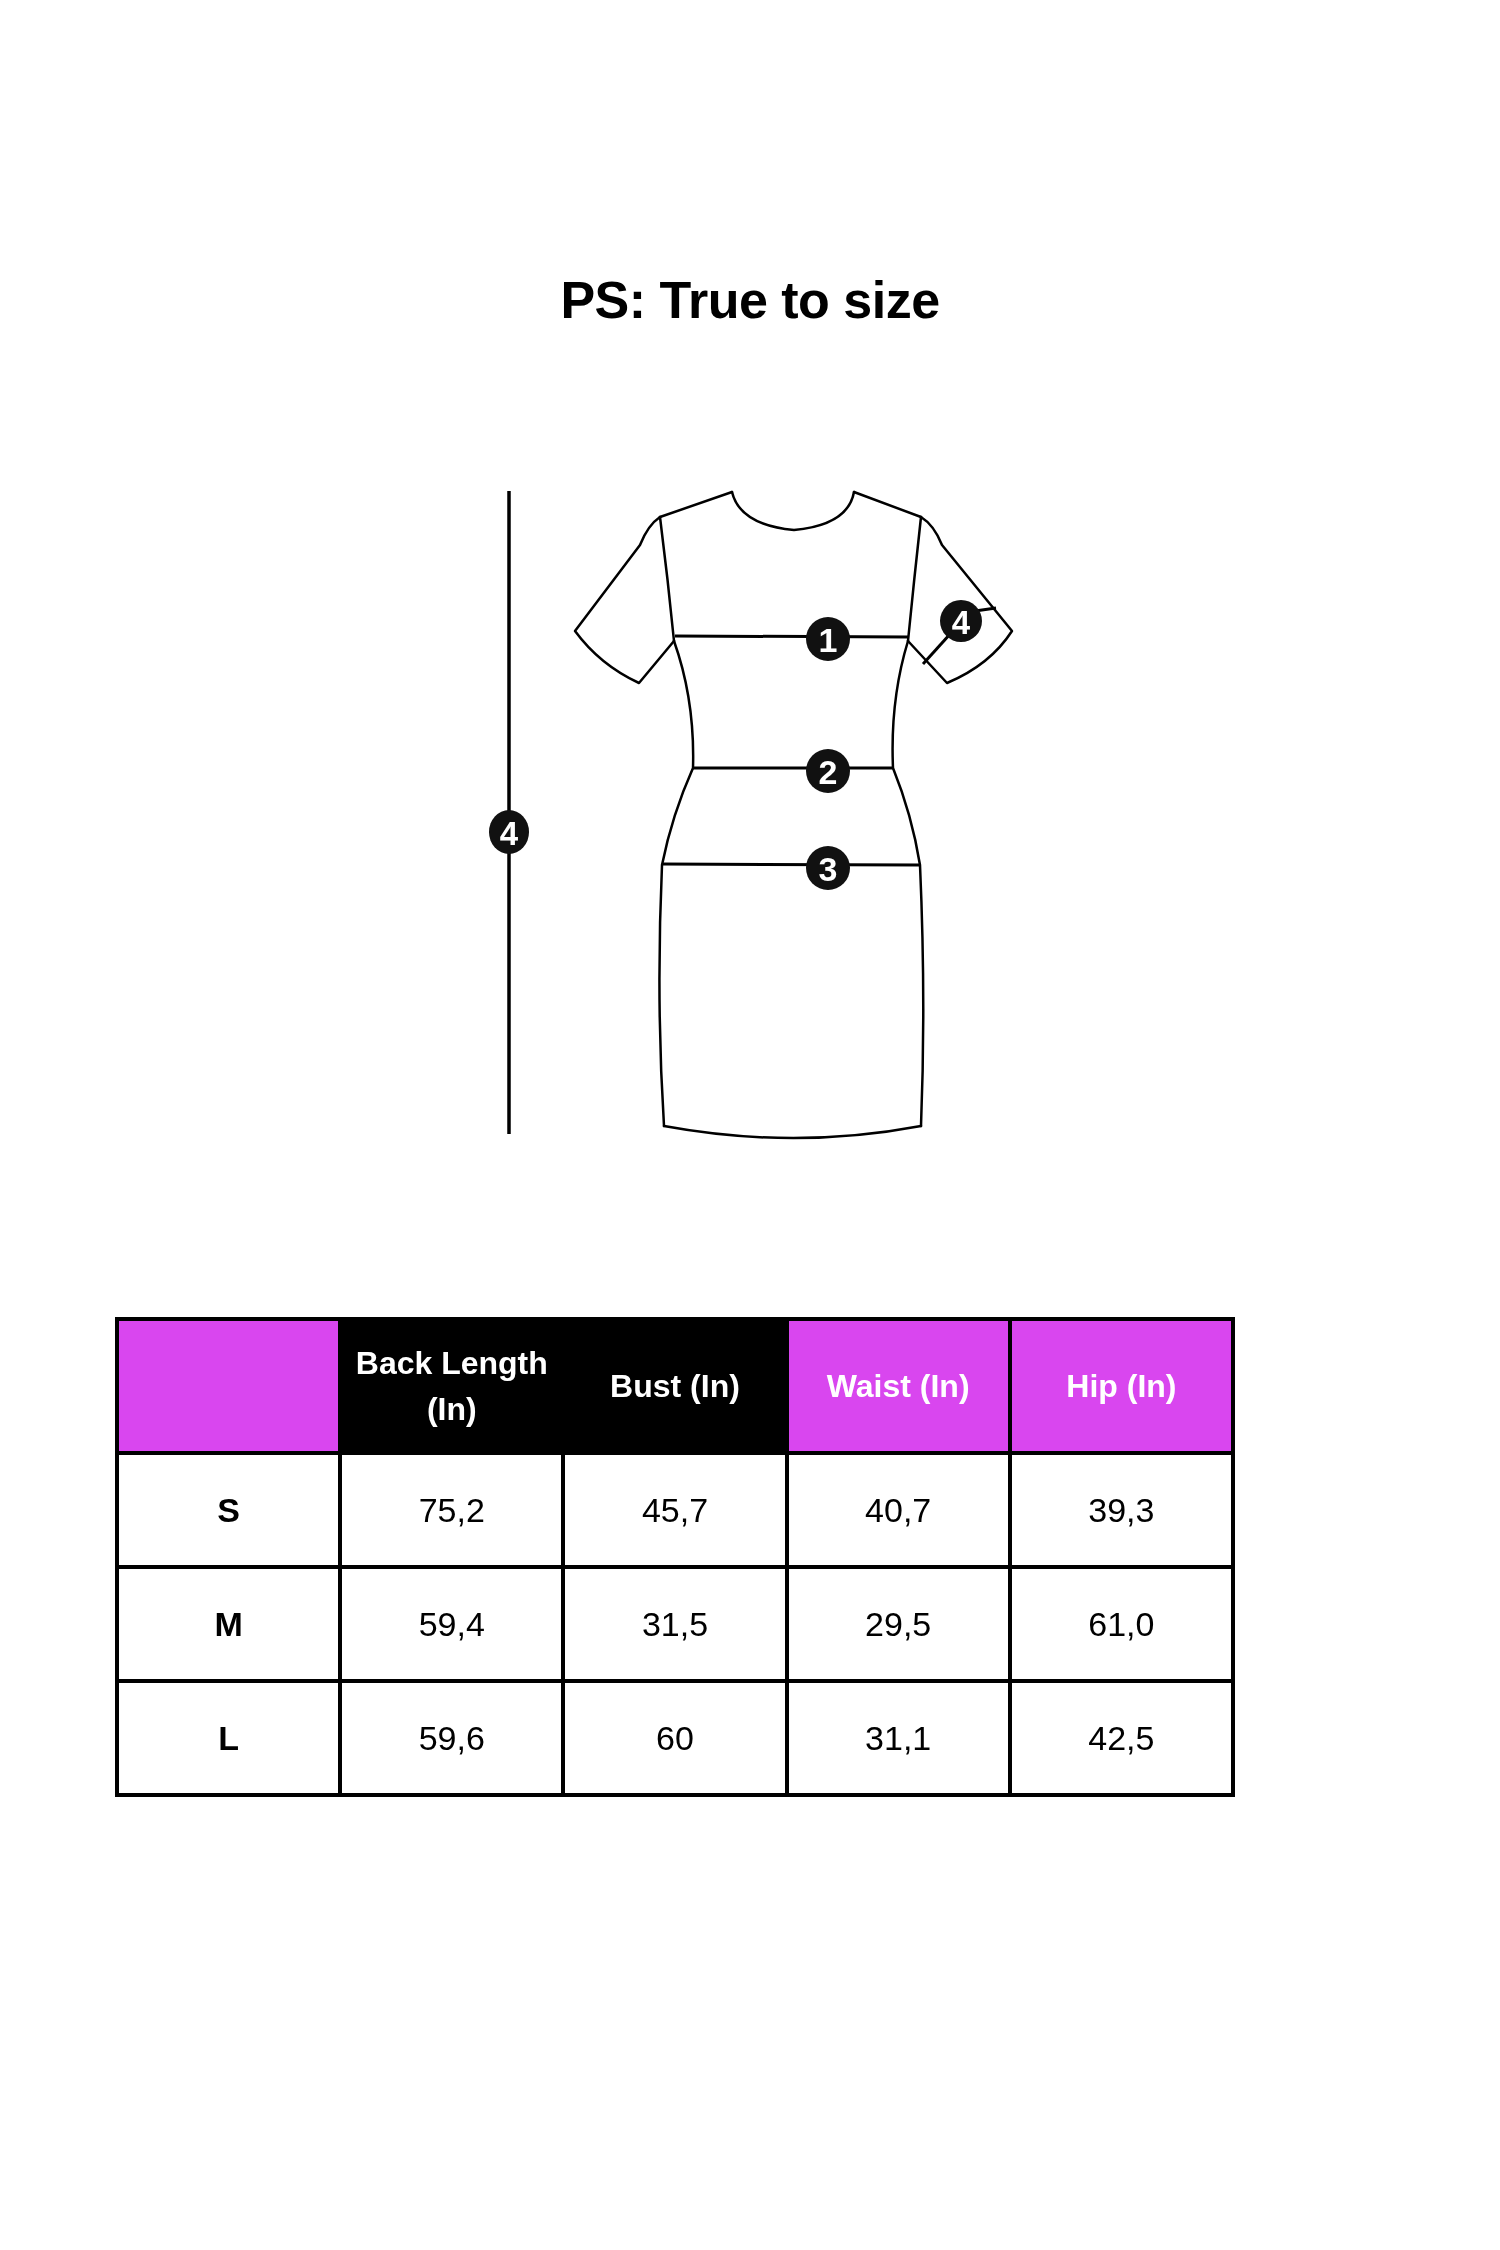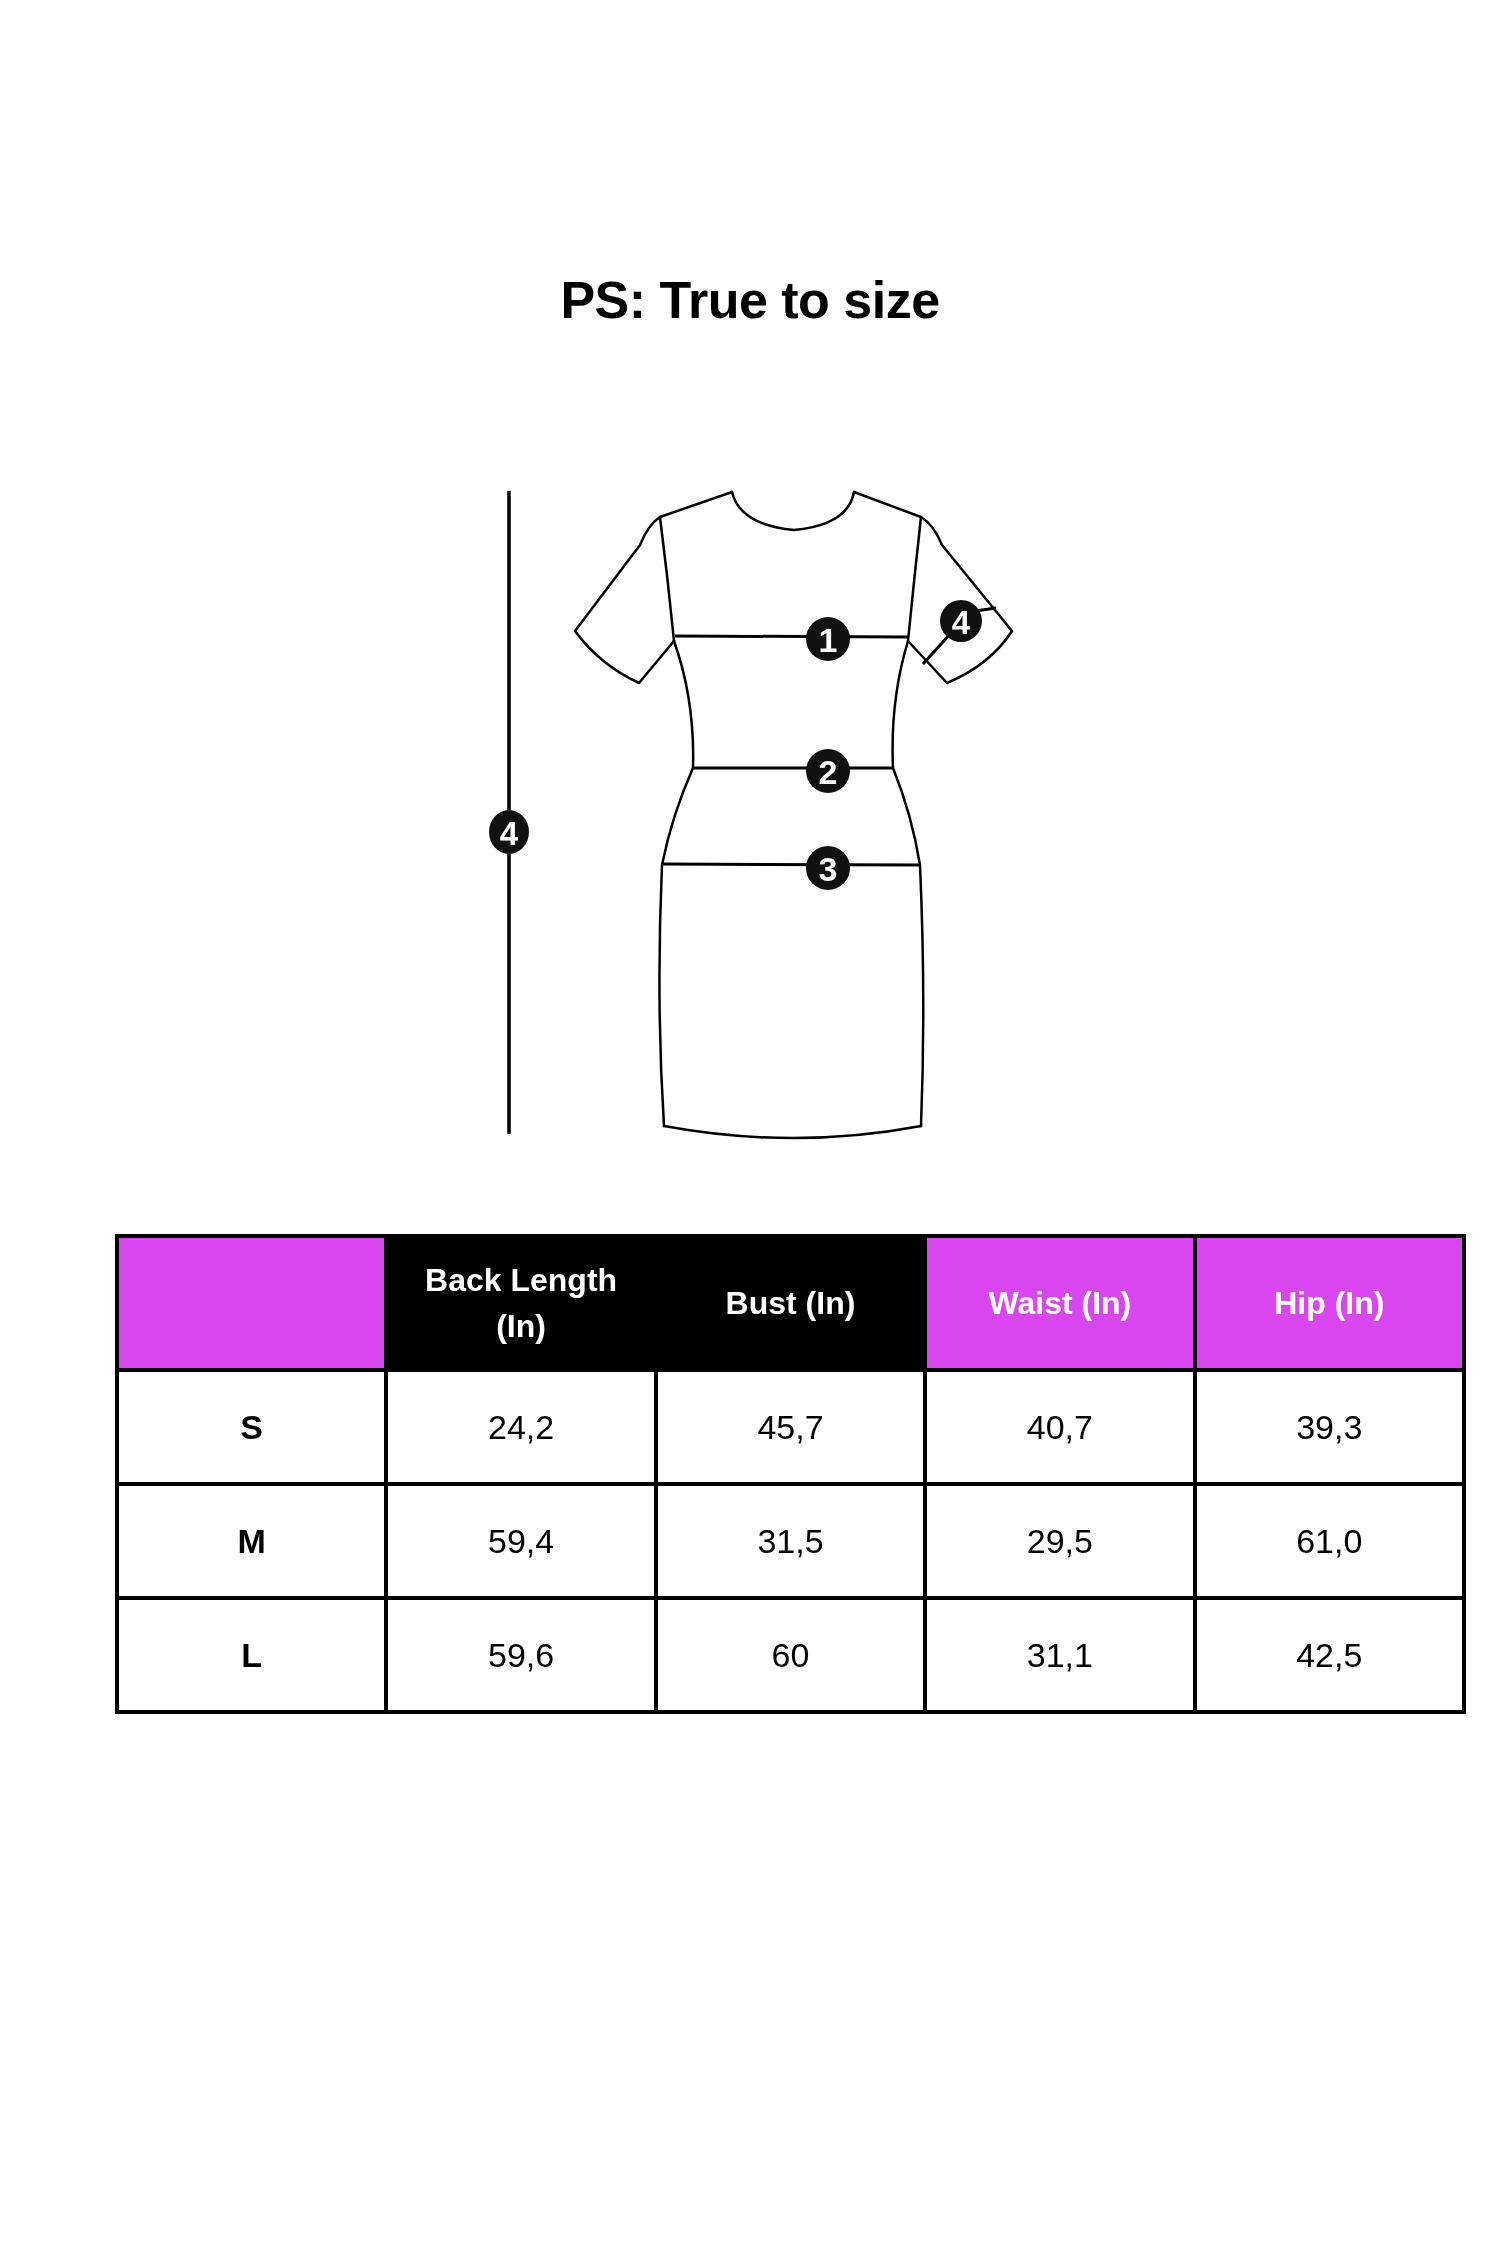--- a/index.html
+++ b/index.html
@@ -29,22 +29,22 @@
   .diagram {
     position: absolute;
     left: 0;
     top: 0;
     width: 1500px;
     height: 1250px;
   }
   .size-table {
     position: absolute;
     left: 115px;
-    top: 1234px;
-    width: 1351px;
+    top: 1317px;
+    width: 1120px;
     border-collapse: collapse;
     table-layout: fixed;
   }
   .size-table th, .size-table td {
     border: 4px solid #000;
     text-align: center;
     vertical-align: middle;
     padding: 0;
   }
   .size-table th {
@@ -139,21 +139,21 @@
       <th class="dark"><span></span></th>
       <th class="black"><span class="hdr-text">Back Length (In)</span></th>
       <th class="black"><span>Bust (In)</span></th>
       <th class="dark"><span>Waist (In)</span></th>
       <th class="dark"><span>Hip (In)</span></th>
     </tr>
   </thead>
   <tbody>
     <tr>
       <td class="size-label">S</td>
-      <td>24,2</td>
+      <td>75,2</td>
       <td>45,7</td>
       <td>40,7</td>
       <td>39,3</td>
     </tr>
     <tr>
       <td class="size-label">M</td>
       <td>59,4</td>
       <td>31,5</td>
       <td>29,5</td>
       <td>61,0</td>

